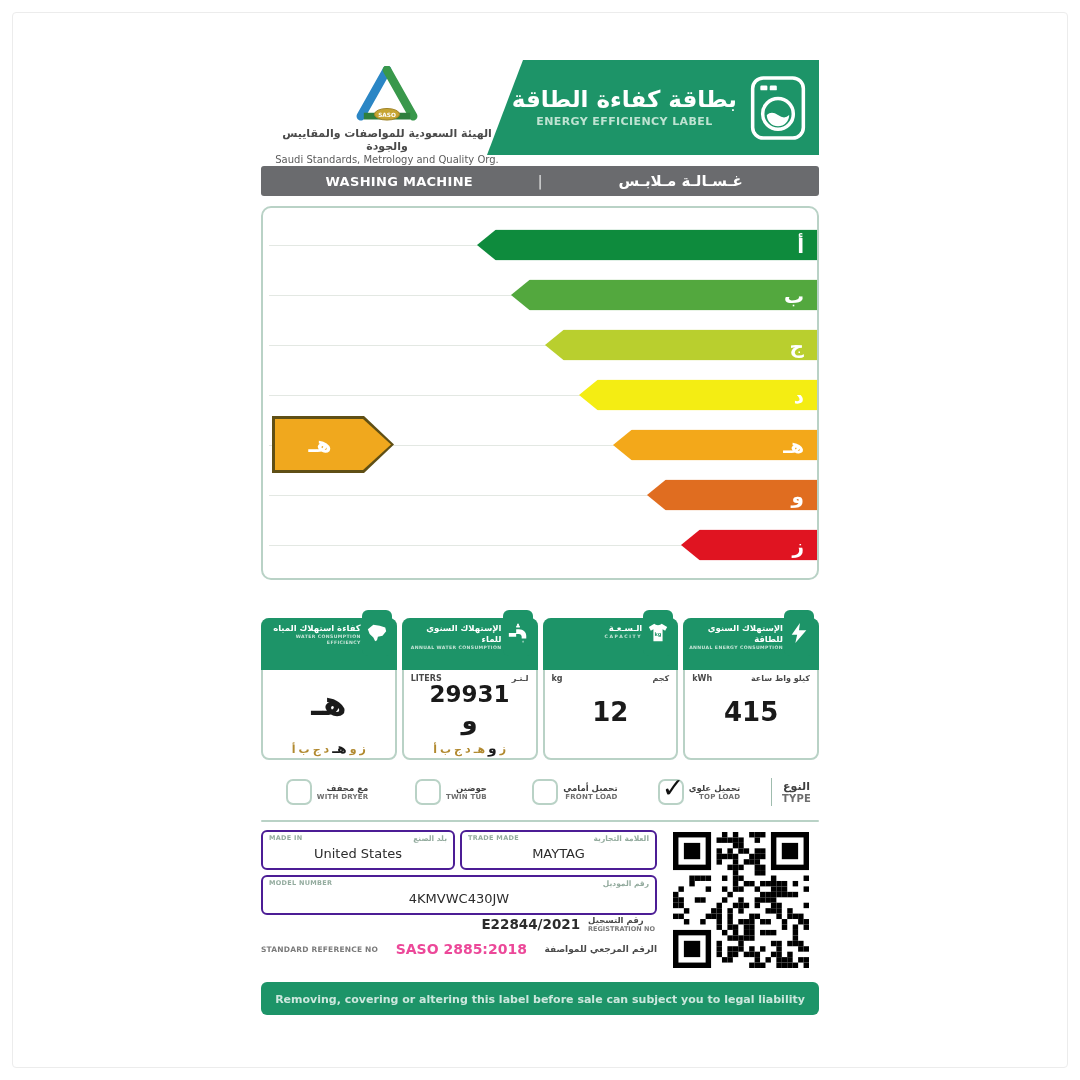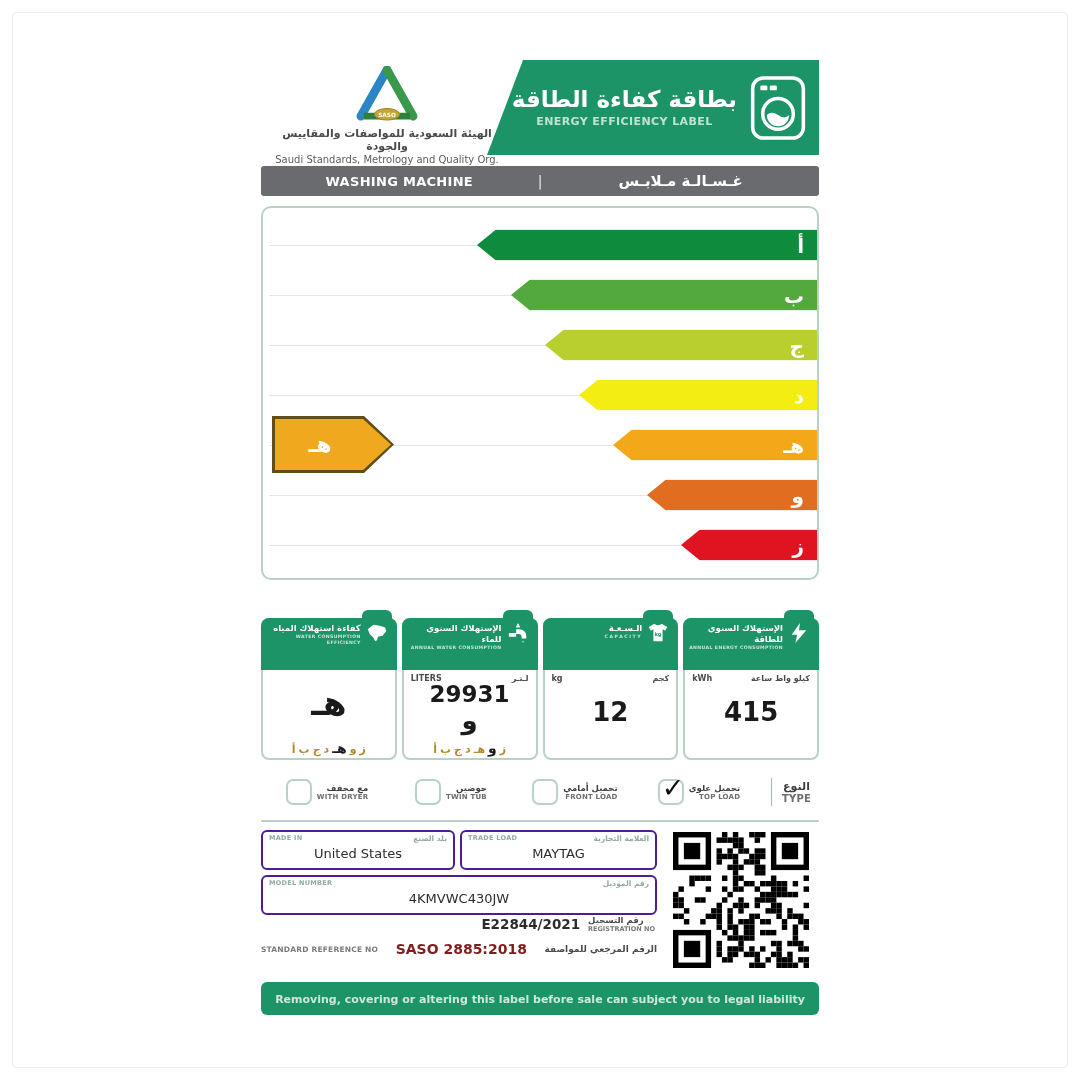--- a/index.html
+++ b/index.html
@@ -95,21 +95,21 @@
   .fb-label-en { position:absolute; top:2px; left:6px; font-size:6.5px; font-weight:bold; color:#93ab9e; letter-spacing:.3px; }
   .fb-label-ar { position:absolute; top:2px; right:6px; font-size:7.5px; font-weight:bold; color:#93ab9e; }
   .fb-value { text-align:center; font-size:13px; font-weight:normal; color:#2c2c2c; margin-top:14px; }
   .reg-row { display:flex; justify-content:flex-end; align-items:center; gap:8px; margin-top:0; padding-right:2px; }
   .reg-value { font-size:13.5px; font-weight:bold; color:#2c2c2c; }
   .reg-labels { text-align:left; }
   .reg-ar { font-size:8.5px; font-weight:bold; color:#4a4a4a; }
   .reg-en { font-size:6.5px; font-weight:bold; color:#7a7a7a; }
   .std-row { display:flex; justify-content:space-between; align-items:center; margin-top:8px; }
   .std-en { font-size:7.5px; font-weight:bold; color:#7a7a7a; letter-spacing:.2px; }
-  .std-value { font-size:14px; font-weight:bold; color:#7f1d1d; }
+  .std-value { font-size:14px; font-weight:bold; color:#ec4899; }
   .std-ar { font-size:9px; font-weight:bold; color:#4a4a4a; }
   .qr-wrap { width:152px; height:136px; margin-top:2px; }
   .qr-wrap svg { display:block; }
 
   
   .footer { margin-top:14px; background:#1d9468; border-radius:6px; padding:8px 10px 9px; text-align:center; }
   .foot-ar { color:#fff; font-size:13px; font-weight:bold; }
   .foot-en { color:rgba(255,255,255,.78); font-size:11px; font-weight:bold; margin-top:3px; }
 </style>
 </head>
@@ -326,21 +326,21 @@
 
     <div class="details">
       <div class="detail-left">
         <div class="field-row">
           <div class="fieldbox fb-made">
             <span class="fb-label-en">MADE IN</span>
             <span class="fb-label-ar">بلد الصنع</span>
             <div class="fb-value">United States</div>
           </div>
           <div class="fieldbox fb-brand">
-            <span class="fb-label-en">TRADE LOAD</span>
+            <span class="fb-label-en">TRADE MADE</span>
             <span class="fb-label-ar">العلامة التجارية</span>
             <div class="fb-value">MAYTAG</div>
           </div>
         </div>
         <div class="fieldbox fb-model">
           <span class="fb-label-en">MODEL NUMBER</span>
           <span class="fb-label-ar">رقم الموديل</span>
           <div class="fb-value">4KMVWC430JW</div>
         </div>
         <div class="reg-row">

